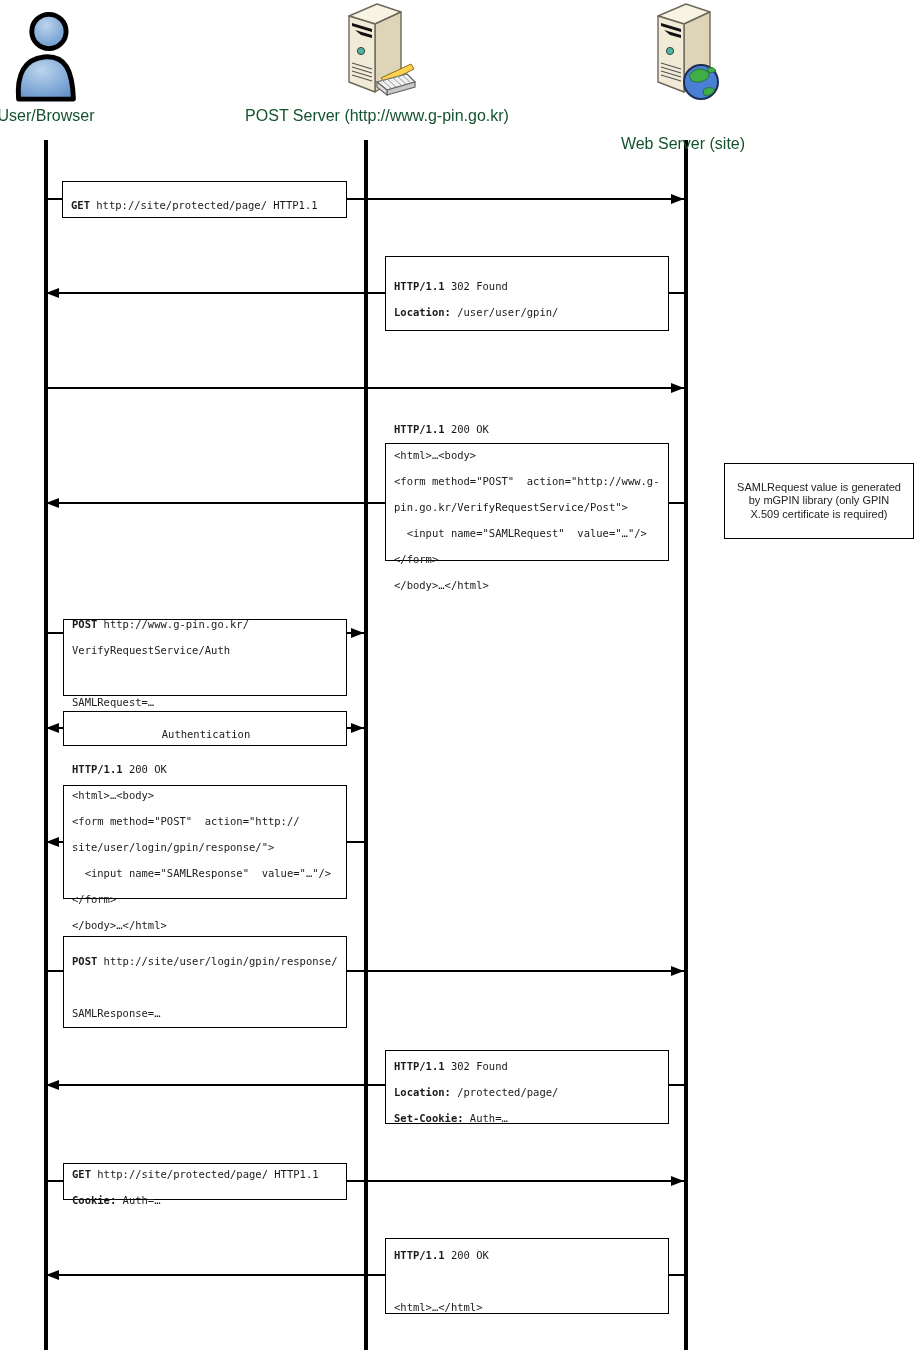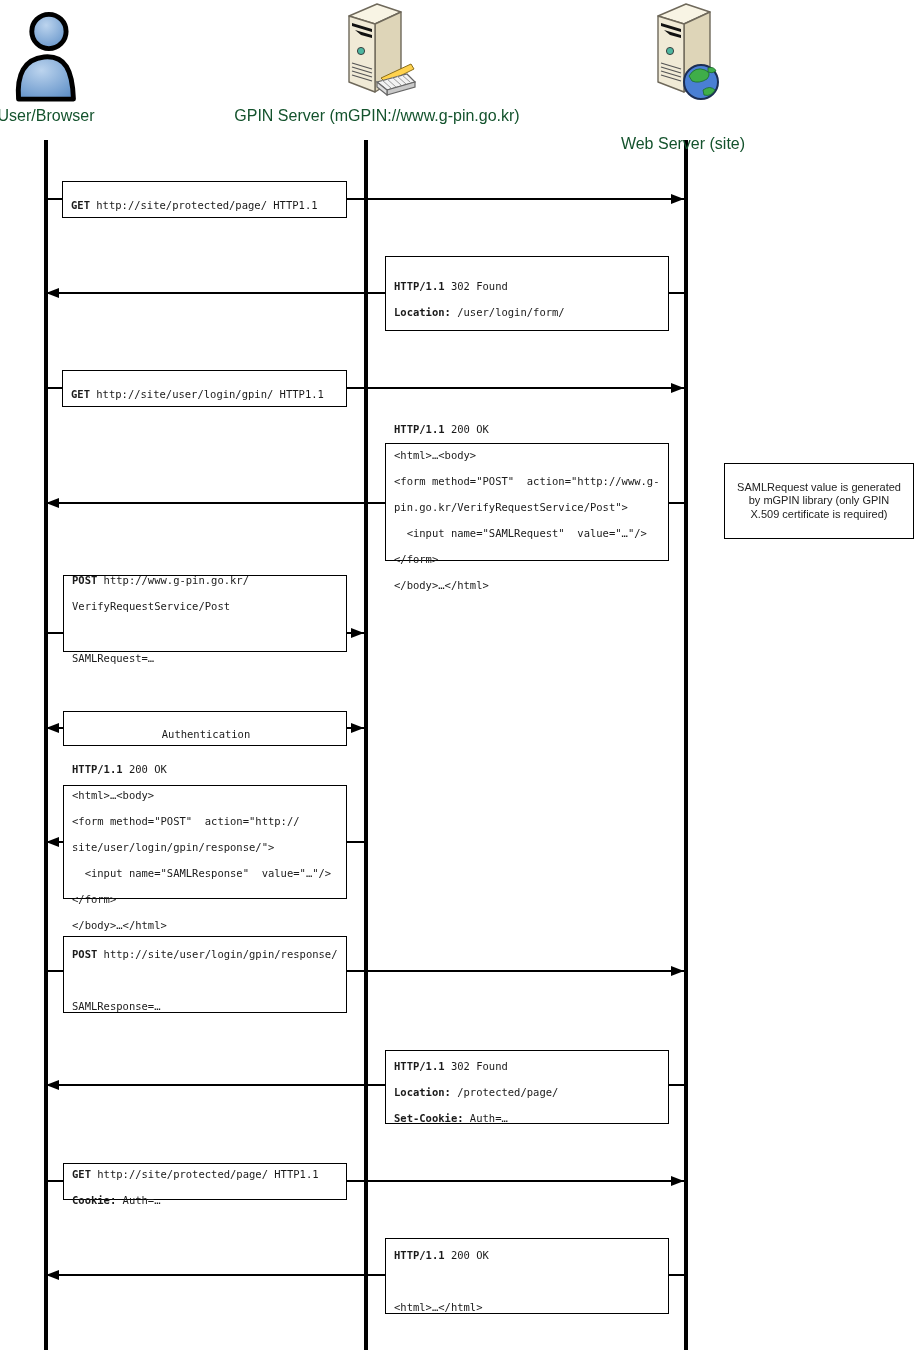--- a/index.html
+++ b/index.html
@@ -72,21 +72,21 @@
         <g stroke="#9a9a9a" stroke-width="1">
           <line x1="51" y1="80" x2="60" y2="88"></line>
             <line x1="56" y1="79" x2="65" y2="87"></line>
           <line x1="61" y1="77" x2="70" y2="85"></line>
             <line x1="66" y1="76" x2="75" y2="84"></line>
           <line x1="71" y1="75" x2="79" y2="82"></line>
         </g>
       </g>
     </svg>
   </div>
-  <div class="actor-label" style="left:377px;">GPIN Server (mGPIN://www.g-pin.go.kr)</div>
+  <div class="actor-label" style="left:377px;">POST Server (http://www.g-pin.go.kr)</div>
 
   <div class="actor" style="left:644px;top:0px;width:80px;height:105px;">
     <svg width="80" height="105" viewBox="0 0 80 105">
       <g stroke="#6e685a" stroke-width="1.4" stroke-linejoin="round">
         <polygon points="14,16 42,4 66,12 40,24" fill="#f8f4e4"></polygon>
         <polygon points="40,24 66,12 66,76 40,92" fill="#ded5b8"></polygon>
         <polygon points="14,16 40,24 40,92 14,82" fill="#f0ead6"></polygon>
       </g>
       <g fill="#111">
         <polygon points="17,23 37,29 37,32 17,26"></polygon>
@@ -141,53 +141,50 @@
   <div class="head r" style="left:671px;top:1176px;"></div>
 
   <div class="aline" style="left:46px;top:1274px;width:640px;"></div>
   <div class="head l" style="left:46px;top:1270px;"></div>
 
   <div class="msg" style="left:62px;top:181px;width:285px;height:37px;">
       <div class="ln"><span class="b">GET</span><span> http://site/protected/page/ HTTP1.1</span></div>
     </div>
   <div class="msg" style="left:385px;top:256px;width:284px;height:75px;">
       <div class="ln"><span class="b">HTTP/1.1</span><span> 302 Found</span></div>
-      <div class="ln"><span class="b">Location:</span><span> /user/login/form/</span></div>
-    </div>
-  <div class="msg" style="left:62px;top:370px;width:285px;height:37px;">
-      <div class="ln"><span class="b">GET</span><span> http://site/user/login/gpin/ HTTP1.1</span></div>
+      <div class="ln"><span class="b">Location:</span><span> /user/user/gpin/</span></div>
     </div>
   <div class="msg" style="left:385px;top:443px;width:284px;height:118px;">
       <div class="ln"><span class="b">HTTP/1.1</span><span> 200 OK</span></div>
       <div class="ln"><span>&lt;html&gt;…&lt;body&gt;</span></div>
       <div class="ln"><span>&lt;form method="POST"  action="http://www.g-</span></div>
       <div class="ln"><span>pin.go.kr/VerifyRequestService/Post"&gt;</span></div>
       <div class="ln"><span>  &lt;input name="SAMLRequest"  value="…"/&gt;</span></div>
       <div class="ln"><span>&lt;/form&gt;</span></div>
       <div class="ln"><span>&lt;/body&gt;…&lt;/html&gt;</span></div>
     </div>
-  <div class="msg" style="left:63px;top:575px;width:284px;height:77px;text-align:center;">
+  <div class="msg" style="left:63px;top:619px;width:284px;height:77px;text-align:center;">
       <div class="ln"><span class="b">POST</span><span> http://www.g-pin.go.kr/</span></div>
-      <div class="ln"><span>VerifyRequestService/Post</span></div>
+      <div class="ln"><span>VerifyRequestService/Auth</span></div>
       <div class="ln"><span> </span></div>
       <div class="ln"><span>SAMLRequest=…</span></div>
     </div>
   <div class="msg center" style="left:63px;top:711px;width:284px;height:35px;">
       <div class="ln"><span>Authentication</span></div>
     </div>
   <div class="msg" style="left:63px;top:785px;width:284px;height:114px;">
       <div class="ln"><span class="b">HTTP/1.1</span><span> 200 OK</span></div>
       <div class="ln"><span>&lt;html&gt;…&lt;body&gt;</span></div>
       <div class="ln"><span>&lt;form method="POST"  action="http://</span></div>
       <div class="ln"><span>site/user/login/gpin/response/"&gt;</span></div>
       <div class="ln"><span>  &lt;input name="SAMLResponse"  value="…"/&gt;</span></div>
       <div class="ln"><span>&lt;/form&gt;</span></div>
       <div class="ln"><span>&lt;/body&gt;…&lt;/html&gt;</span></div>
     </div>
-  <div class="msg" style="left:63px;top:936px;width:284px;height:77px;">
+  <div class="msg" style="left:63px;top:936px;width:284px;height:92px;">
       <div class="ln"><span class="b">POST</span><span> http://site/user/login/gpin/response/</span></div>
       <div class="ln"><span> </span></div>
       <div class="ln"><span>SAMLResponse=…</span></div>
     </div>
   <div class="msg" style="left:385px;top:1050px;width:284px;height:74px;">
       <div class="ln"><span class="b">HTTP/1.1</span><span> 302 Found</span></div>
       <div class="ln"><span class="b">Location:</span><span> /protected/page/</span></div>
       <div class="ln"><span class="b">Set-Cookie:</span><span> Auth=…</span></div>
     </div>
   <div class="msg" style="left:63px;top:1163px;width:284px;height:37px;">

